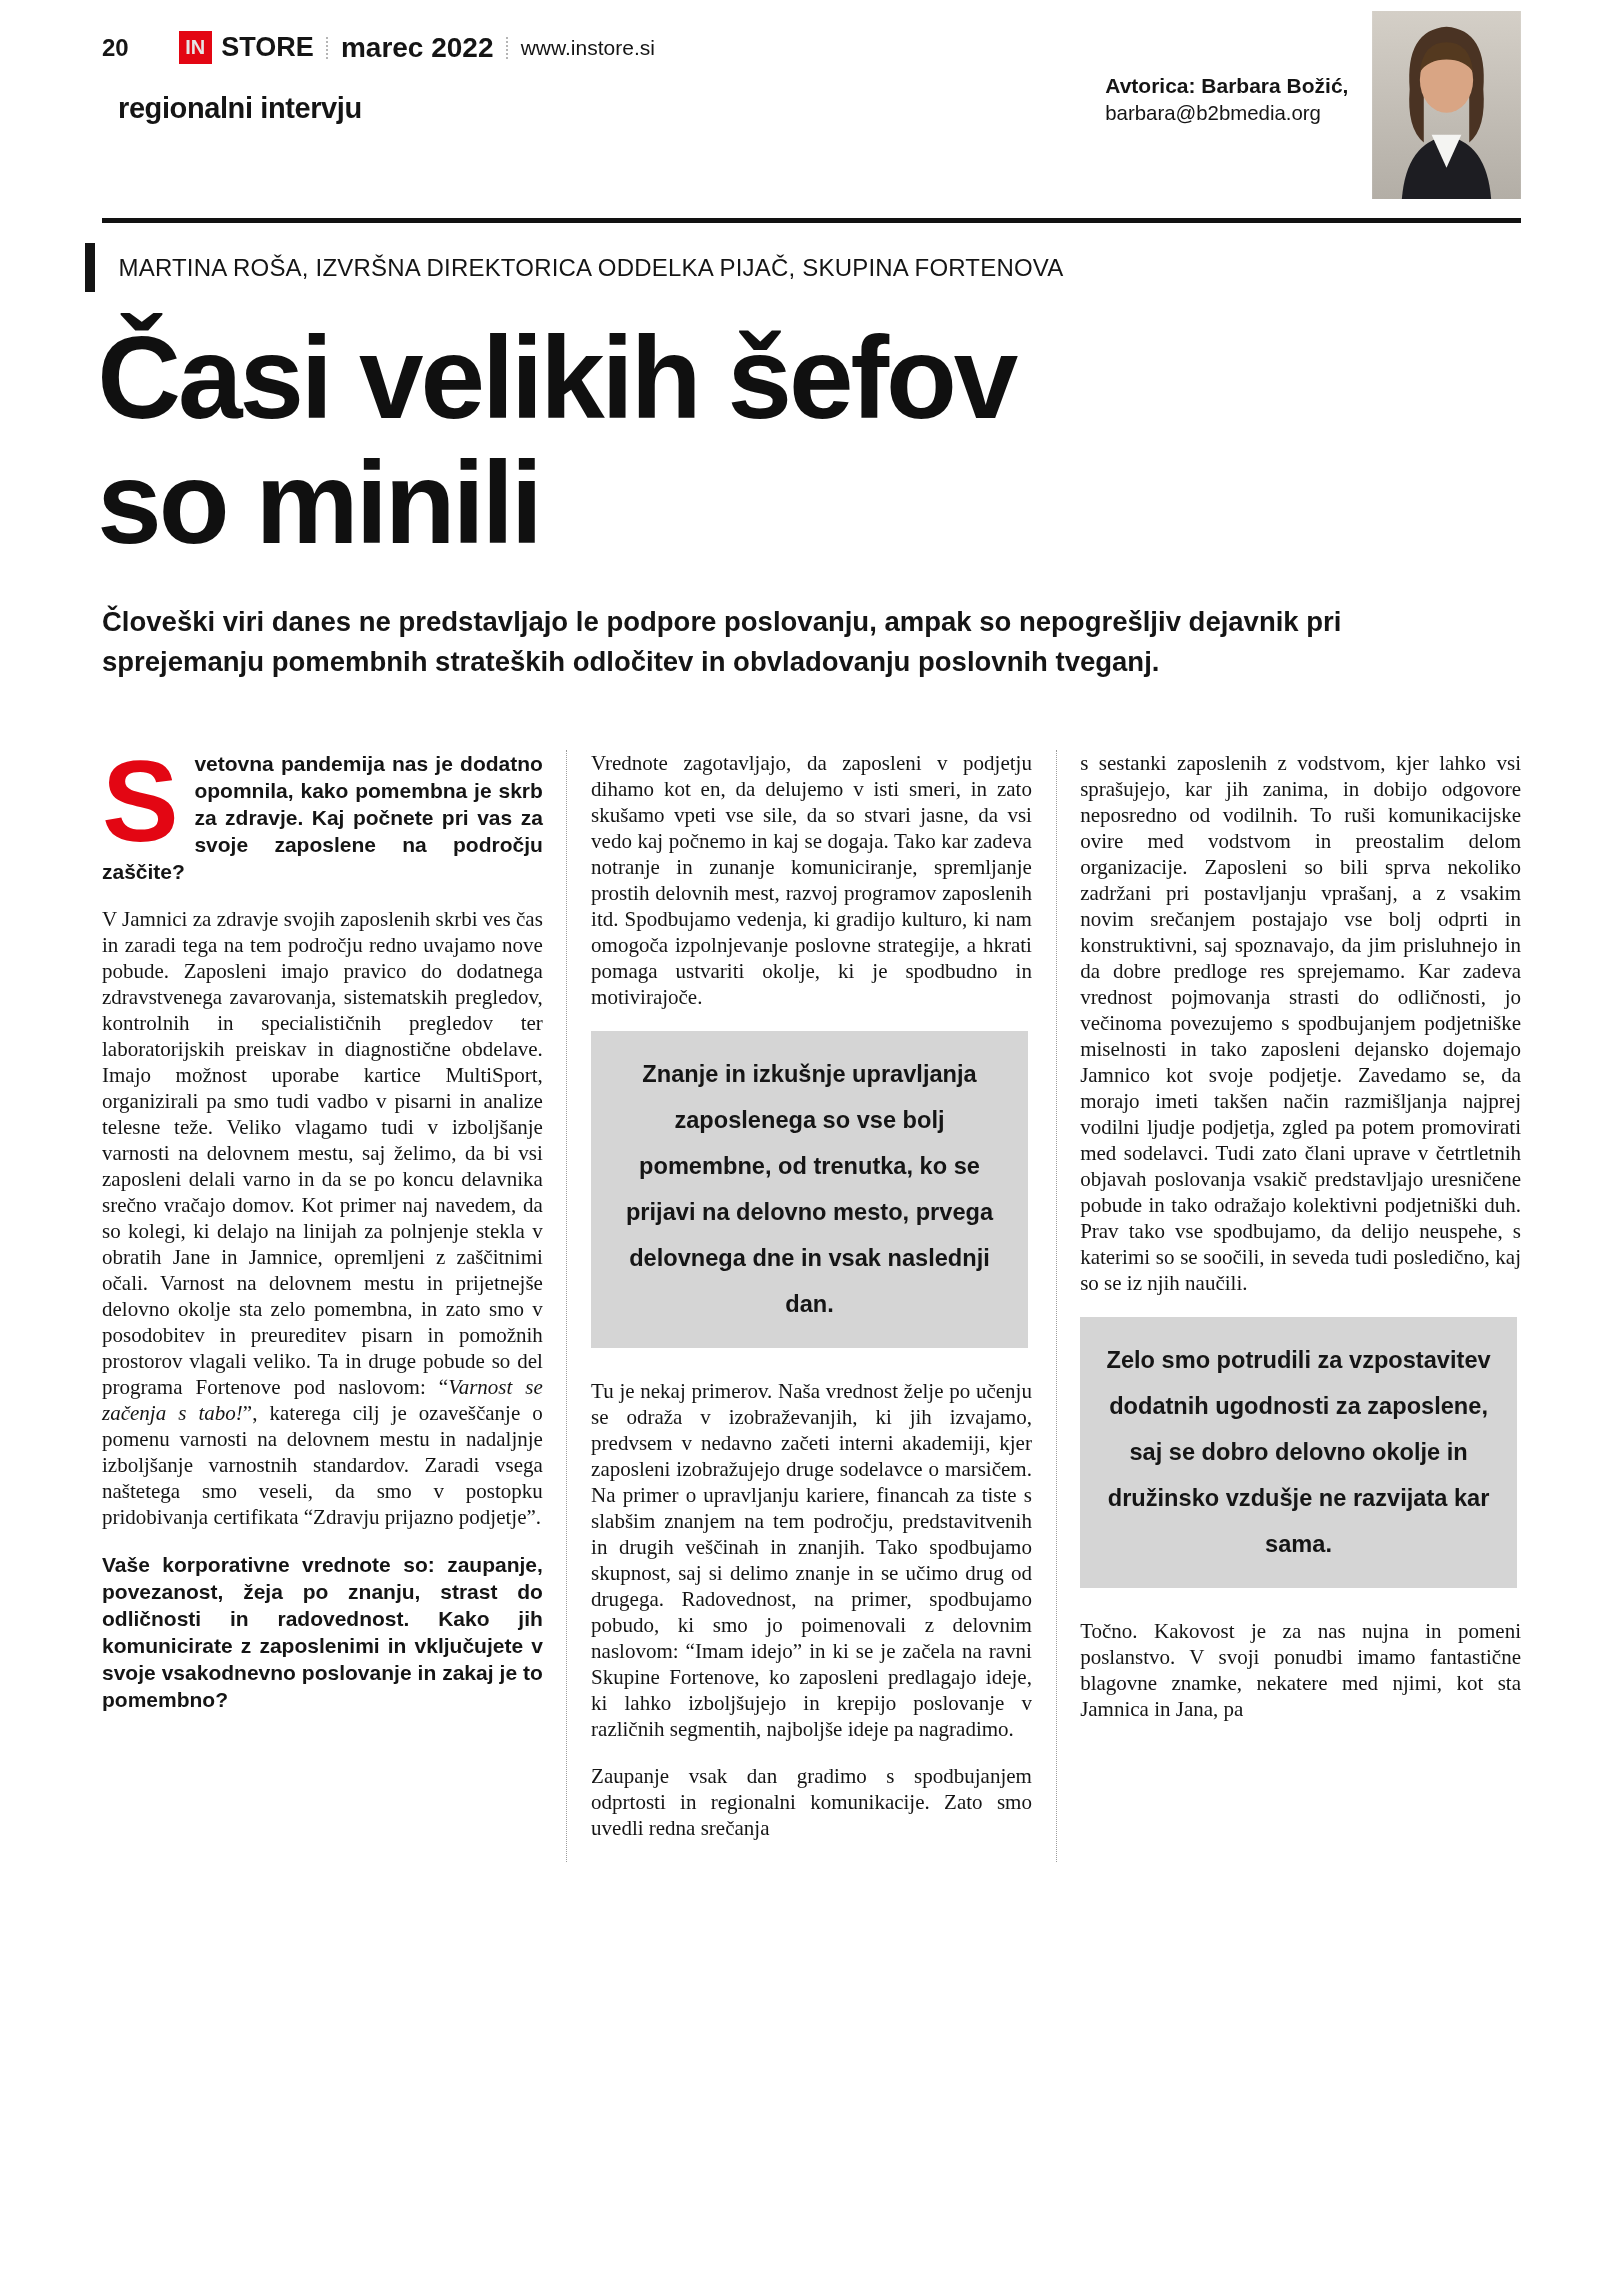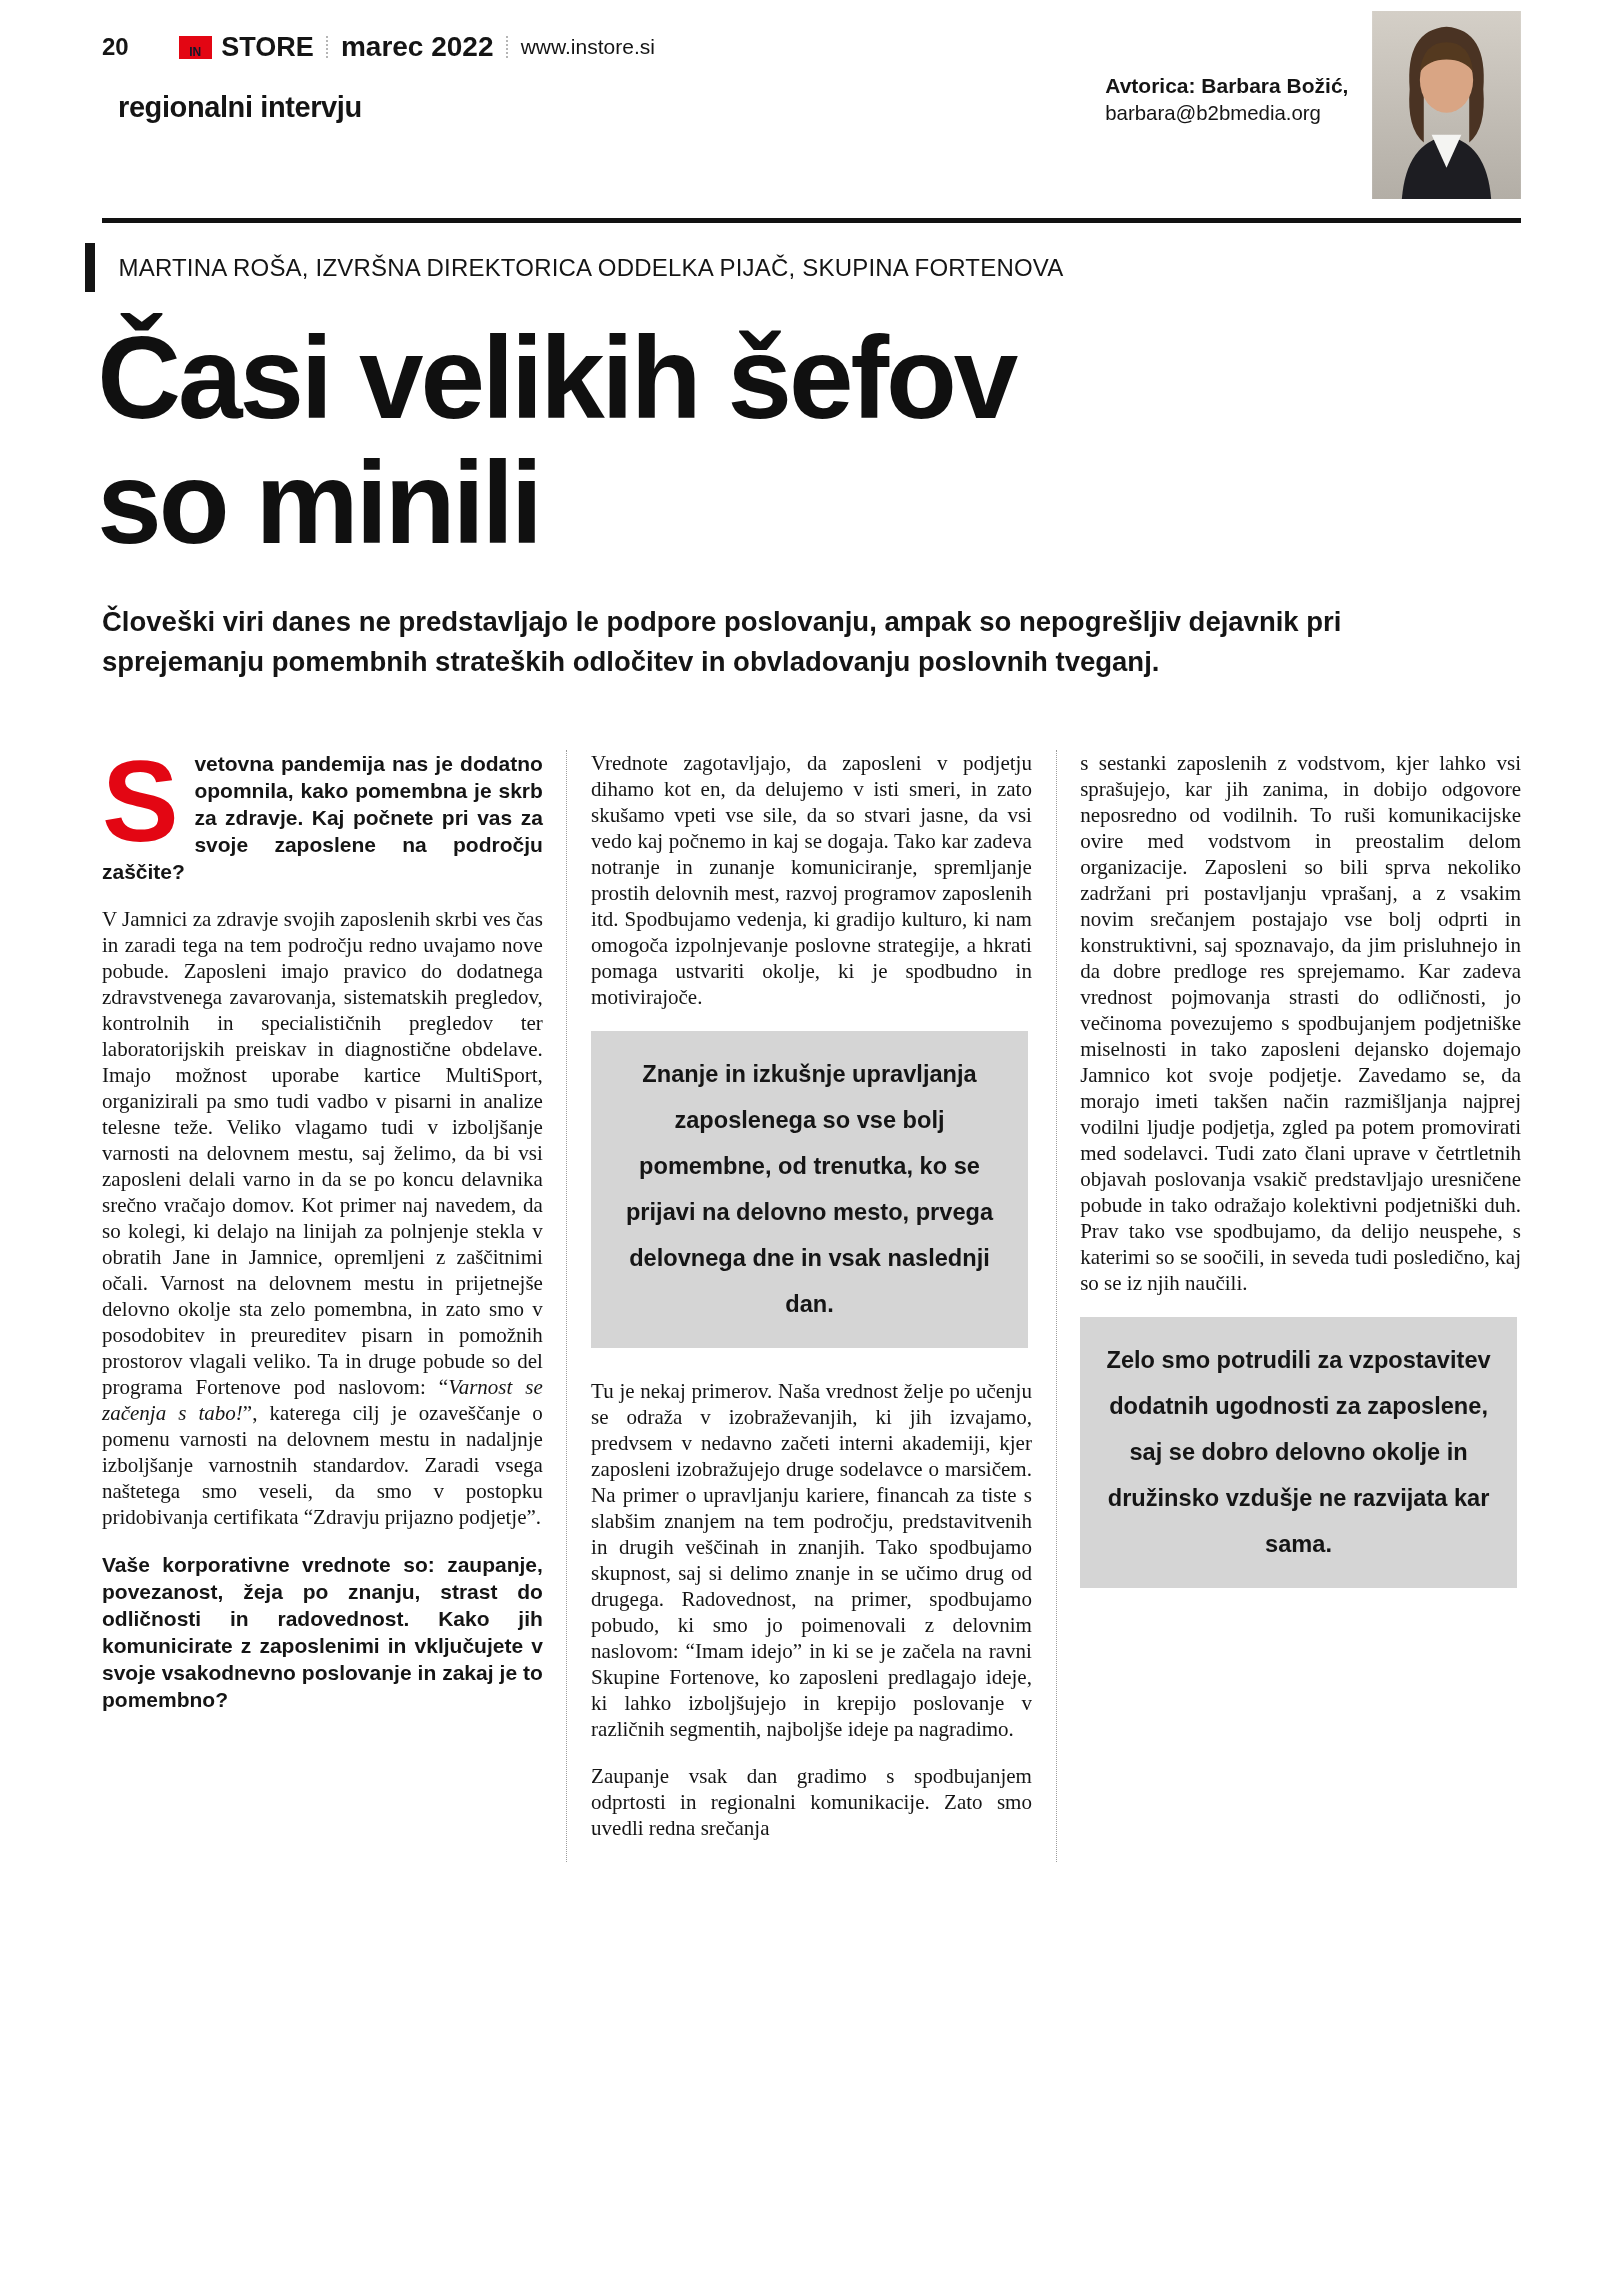--- a/index.html
+++ b/index.html
@@ -16,22 +16,22 @@
     overflow: hidden;
   }
 
   
   .header { display: flex; justify-content: space-between; align-items: flex-start; padding-top: 11px; }
   .header-left { padding-top: 20.4px; }
   .masthead-row { display: flex; align-items: center; }
   .page-number { font-family: "Liberation Sans", sans-serif; font-weight: 700; font-size: 24px; }
   .masthead { display: flex; align-items: center; margin-left: 50px; gap: 12.6px; }
   .logo-box {
-    width: 33px; height: 23px; background: #e30613; color: #0f172a;
-    font-family: "Liberation Sans", sans-serif; font-weight: 700; font-size: 12px;
+    width: 33px; height: 33px; background: #e30613; color: #e5e5e5;
+    font-family: "Liberation Sans", sans-serif; font-weight: 700; font-size: 20px;
     line-height: 33px; text-align: center; flex: none;
   }
   .logo-store { font-family: "Liberation Sans", sans-serif; font-weight: 700; font-size: 27px; margin-left: -3.1px; }
   .mast-sep { border-left: 2.4px dotted #b5b5b5; height: 22px; width: 0; }
   .issue-date { font-family: Liberation Sans, sans-serif; font-weight: 700; font-size: 28px; }
   .website { font-family: "Liberation Sans", sans-serif; font-size: 21px; }
   .section-title {
     font-family: "Liberation Sans", sans-serif; font-weight: 700;
     font-size: 29px; letter-spacing: -0.4px; margin: 28px 0 0 16px;
   }
@@ -165,17 +165,18 @@
     <div class="col">
       <p class="body-p">Vrednote zagotavljajo, da zaposleni v podjetju dihamo kot en, da delujemo v isti smeri, in zato skušamo vpeti vse sile, da so stvari jasne, da vsi vedo kaj počnemo in kaj se dogaja. Tako kar zadeva notranje in zunanje komuniciranje, spremljanje prostih delovnih mest, razvoj programov zaposlenih itd. Spodbujamo vedenja, ki gradijo kulturo, ki nam omogoča izpolnjevanje poslovne strategije, a hkrati pomaga ustvariti okolje, ki je spodbudno in motivirajoče.</p>
       <div class="pullquote">Znanje in izkušnje upravljanja zaposlenega so vse bolj pomembne, od trenutka, ko se prijavi na delovno mesto, prvega delovnega dne in vsak naslednji dan.</div>
       <p class="body-p">Tu je nekaj primerov. Naša vrednost želje po učenju se odraža v izobraževanjih, ki jih izvajamo, predvsem v nedavno začeti interni akademiji, kjer zaposleni izobražujejo druge sodelavce o marsičem. Na primer o upravljanju kariere, financah za tiste s slabšim znanjem na tem področju, predstavitvenih in drugih veščinah in znanjih. Tako spodbujamo skupnost, saj si delimo znanje in se učimo drug od drugega. Radovednost, na primer, spodbujamo pobudo, ki smo jo poimenovali z delovnim naslovom: “Imam idejo” in ki se je začela na ravni Skupine Fortenove, ko zaposleni predlagajo ideje, ki lahko izboljšujejo in krepijo poslovanje v različnih segmentih, najboljše ideje pa nagradimo.</p>
       <p class="body-p">Zaupanje vsak dan gradimo s spodbujanjem odprtosti in regionalni komunikacije. Zato smo uvedli redna srečanja</p>
     </div>
 
     <div class="col">
       <p class="body-p">s sestanki zaposlenih z vodstvom, kjer lahko vsi sprašujejo, kar jih zanima, in dobijo odgovore neposredno od vodilnih. To ruši komunikacijske ovire med vodstvom in preostalim delom organizacije. Zaposleni so bili sprva nekoliko zadržani pri postavljanju vprašanj, a z vsakim novim srečanjem postajajo vse bolj odprti in konstruktivni, saj spoznavajo, da jim prisluhnejo in da dobre predloge res sprejemamo. Kar zadeva vrednost pojmovanja strasti do odličnosti, jo večinoma povezujemo s spodbujanjem podjetniške miselnosti in tako zaposleni dejansko dojemajo Jamnico kot svoje podjetje. Zavedamo se, da morajo imeti takšen način razmišljanja najprej vodilni ljudje podjetja, zgled pa potem promovirati med sodelavci. Tudi zato člani uprave v četrtletnih objavah poslovanja vsakič predstavljajo uresničene pobude in tako odražajo kolektivni podjetniški duh. Prav tako vse spodbujamo, da delijo neuspehe, s katerimi so se soočili, in seveda tudi posledično, kaj so se iz njih naučili.</p>
       <div class="pullquote">Zelo smo potrudili za vzpostavitev dodatnih ugodnosti za zaposlene, saj se dobro delovno okolje in družinsko vzdušje ne razvijata kar sama.</div>
+      <p class="body-p">Točno. Kakovost je za nas nujna in pomeni poslanstvo. V svoji ponudbi imamo fantastične blagovne znamke, nekatere med njimi, kot sta Jamnica in Jana, pa</p>
     </div>
 
   </div>
 </div>
 
 
 </body></html>

